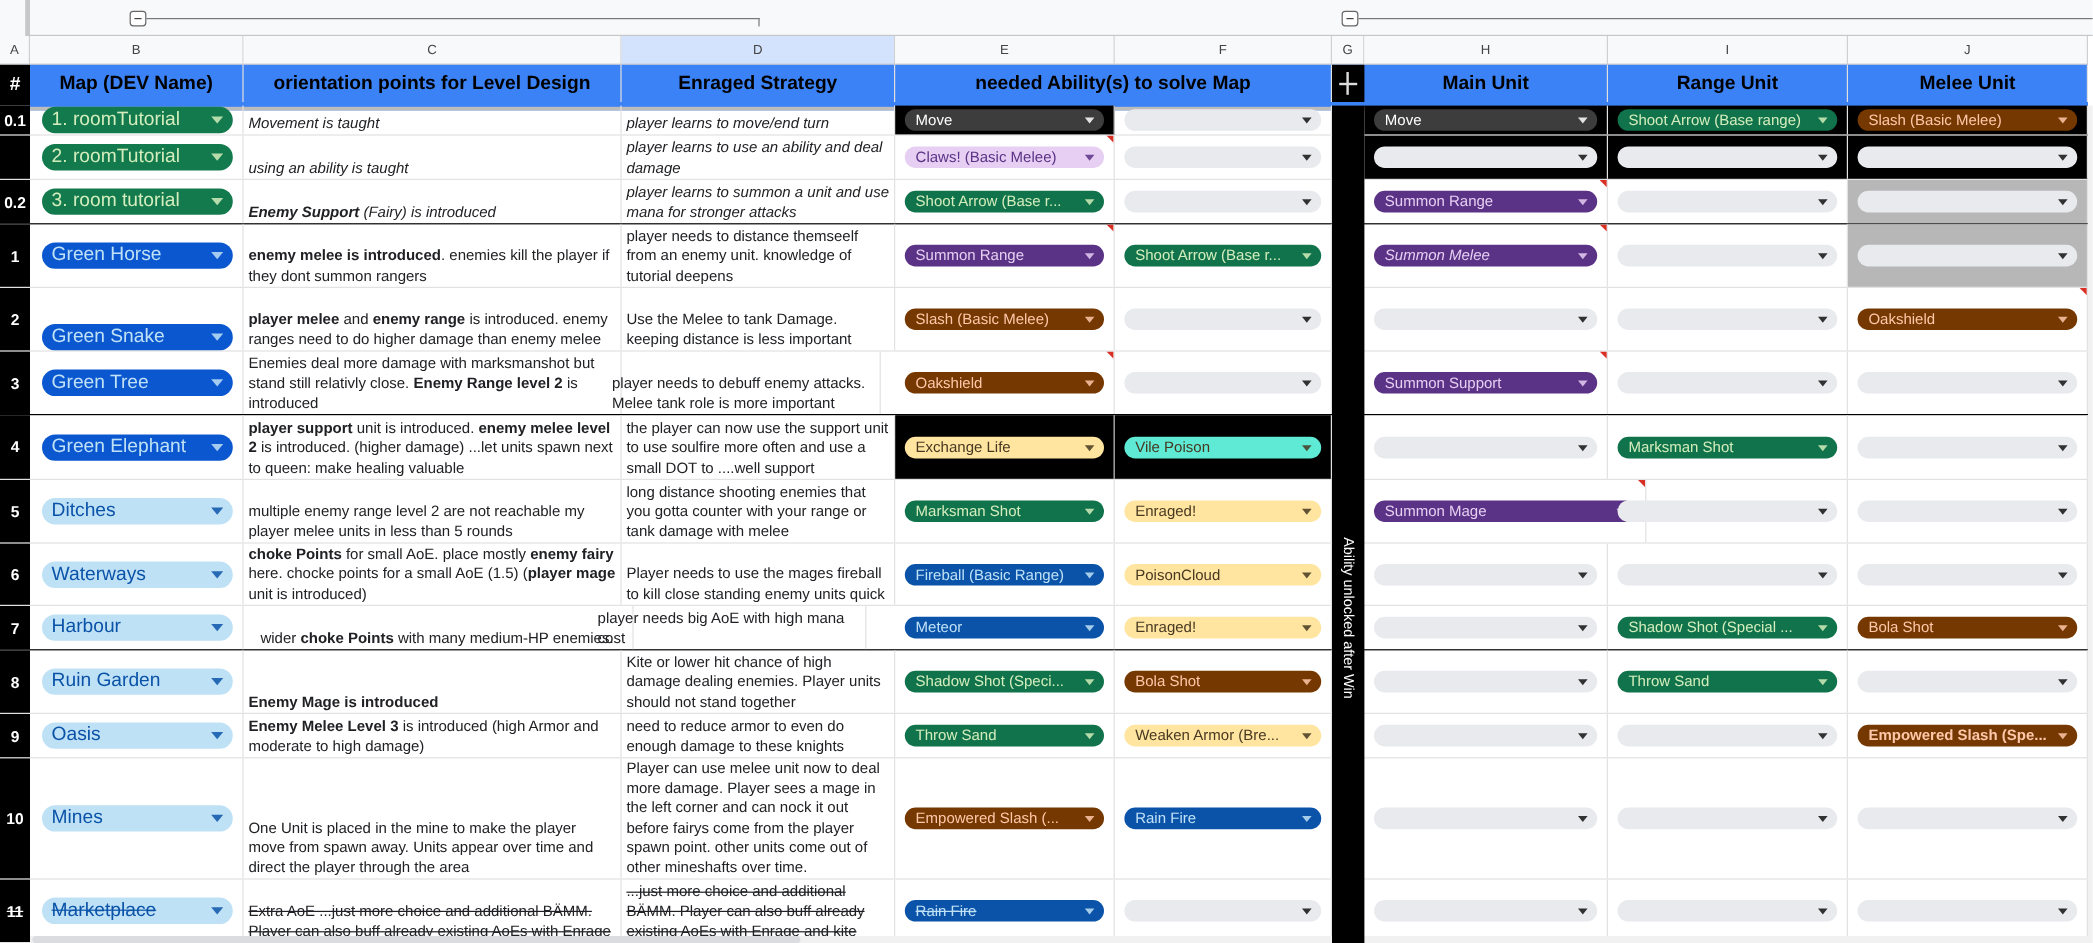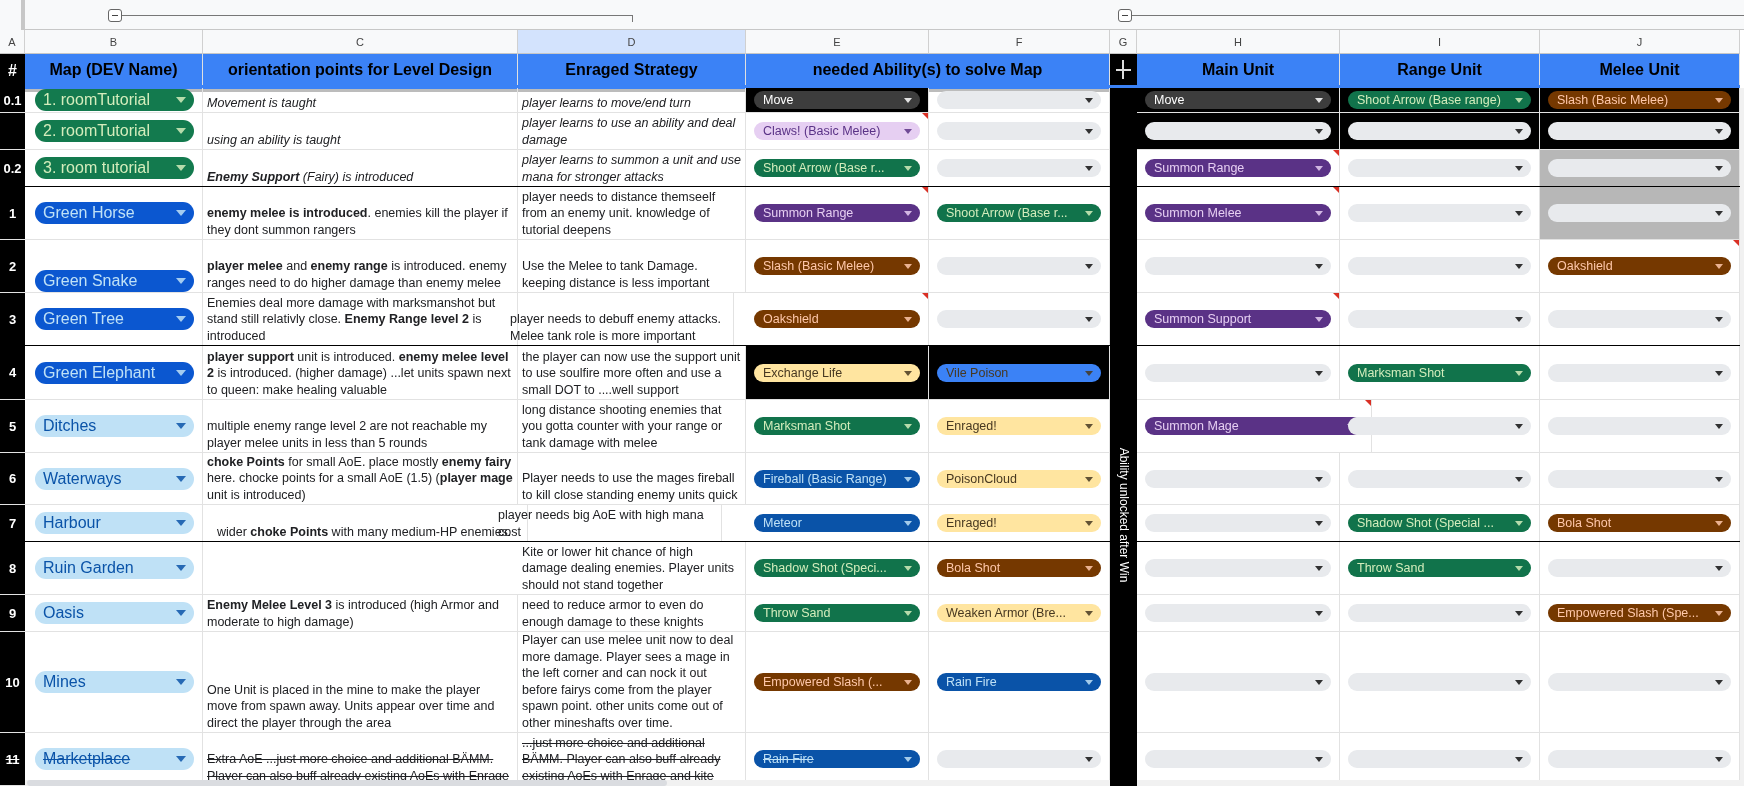--- a/index.html
+++ b/index.html
@@ -195,21 +195,21 @@
         <span class="inner">player needs to distance themseelf from an enemy unit. knowledge of tutorial deepens</span>
       </div>
       <div class="cell pcell" style="left: 746px; width: 183px;">
         <div class="chip" style="background: rgb(90, 50, 134); color: rgb(230, 207, 242);"><span>Summon Range</span><span class="arr"></span></div>
         <div class="redtri"></div>
       </div>
       <div class="cell pcell" style="left: 929px; width: 181px; padding-right: 8px;">
         <div class="chip" style="background: rgb(17, 115, 75); color: rgb(212, 237, 188);"><span>Shoot Arrow (Base r...</span><span class="arr"></span></div>
       </div>
       <div class="cell pcell" style="left: 1137px; width: 203px;">
-        <div class="chip" style="background: rgb(90, 50, 134); color: rgb(230, 207, 242);"><span>Summon Melee</span><span class="arr"></span></div>
+        <div class="chip" style="background: rgb(90, 50, 134); color: rgb(230, 207, 242); font-style: italic;"><span>Summon Melee</span><span class="arr"></span></div>
         <div class="redtri"></div>
       </div>
       <div class="cell pcell" style="left: 1340px; width: 200px;">
         <div class="chip empty">
           <span class="arr"></span>
         </div>
       </div>
       <div class="cell pcell" style="left: 1540px; width: 200px; background: rgb(183, 183, 183);">
         <div class="chip empty">
           <span class="arr"></span>
@@ -293,21 +293,21 @@
       <div class="cell txt" style="left: 203px; width: 315px;">
         <span class="inner"><b>player support</b><span> unit is introduced. </span><b>enemy melee level 2</b><span> is introduced. (higher damage) ...let units spawn next to queen: make healing valuable</span></span>
       </div>
       <div class="cell txt" style="left: 518px; width: 228px;">
         <span class="inner">the player can now use the support unit to use soulfire more often and use a small DOT to ....well support</span>
       </div>
       <div class="cell pcell" style="left: 746px; width: 183px; background: rgb(0, 0, 0);">
         <div class="chip" style="background: rgb(255, 229, 160); color: rgb(71, 56, 33);"><span>Exchange Life</span><span class="arr"></span></div>
       </div>
       <div class="cell pcell" style="left: 929px; width: 181px; padding-right: 8px; background: rgb(0, 0, 0);">
-        <div class="chip" style="background: #3b82f6; color: rgb(71, 56, 33);"><span>Vile Poison</span><span class="arr"></span></div>
+        <div class="chip" style="background: #5eead4; color: rgb(71, 56, 33);"><span>Vile Poison</span><span class="arr"></span></div>
       </div>
       <div class="cell pcell" style="left: 1137px; width: 203px;">
         <div class="chip empty">
           <span class="arr"></span>
         </div>
       </div>
       <div class="cell pcell" style="left: 1340px; width: 200px;">
         <div class="chip" style="background: rgb(17, 115, 75); color: rgb(212, 237, 188);"><span>Marksman Shot</span><span class="arr"></span></div>
       </div>
       <div class="cell pcell" style="left: 1540px; width: 200px;">
@@ -408,20 +408,23 @@
       </div>
       <div class="cell pcell" style="left: 1540px; width: 200px;">
         <div class="chip" style="background: rgb(117, 56, 0); color: rgb(255, 200, 170);"><span>Bola Shot</span><span class="arr"></span></div>
       </div>
     </div>
     <div class="row" style="top: 542px; height: 53px;">
       <div class="cell num">8</div>
       <div class="cell pcell b" style="left: 25px; width: 178px;">
         <div class="chip big" style="background: rgb(191, 225, 246); color: rgb(10, 83, 168);"><span>Ruin Garden</span><span class="arr"></span></div>
       </div>
+      <div class="cell txt" style="left: 203px; width: 315px;">
+        <span class="inner"><b>Enemy Mage is introduced</b><span></span></span>
+      </div>
       <div class="cell txt" style="left: 518px; width: 228px;">
         <span class="inner">Kite or lower hit chance of high damage dealing enemies. Player units should not stand together</span>
       </div>
       <div class="cell pcell" style="left: 746px; width: 183px;">
         <div class="chip" style="background: rgb(17, 115, 75); color: rgb(212, 237, 188);"><span>Shadow Shot (Speci...</span><span class="arr"></span></div>
       </div>
       <div class="cell pcell" style="left: 929px; width: 181px; padding-right: 8px;">
         <div class="chip" style="background: rgb(117, 56, 0); color: rgb(255, 200, 170);"><span>Bola Shot</span><span class="arr"></span></div>
       </div>
       <div class="cell pcell" style="left: 1137px; width: 203px;">
@@ -458,21 +461,21 @@
       <div class="cell pcell" style="left: 1137px; width: 203px;">
         <div class="chip empty">
           <span class="arr"></span>
         </div>
       </div>
       <div class="cell pcell" style="left: 1340px; width: 200px;">
         <div class="chip empty">
           <span class="arr"></span>
         </div>
       </div>
-      <div class="cell pcell" style="left: 1540px; width: 200px;">
+      <div class="cell pcell" style="left: 1540px; width: 200px; font-weight: bold;">
         <div class="chip" style="background: rgb(117, 56, 0); color: rgb(255, 200, 170);"><span>Empowered Slash (Spe...</span><span class="arr"></span></div>
       </div>
     </div>
     <div class="row" style="top: 632px; height: 101px;">
       <div class="cell num">10</div>
       <div class="cell pcell b" style="left: 25px; width: 178px;">
         <div class="chip big" style="background: rgb(191, 225, 246); color: rgb(10, 83, 168);"><span>Mines</span><span class="arr"></span></div>
       </div>
       <div class="cell txt" style="left: 203px; width: 315px;">
         <span class="inner">One Unit is placed in the mine to make the player move from spawn away. Units appear over time and direct the player through the area</span>

